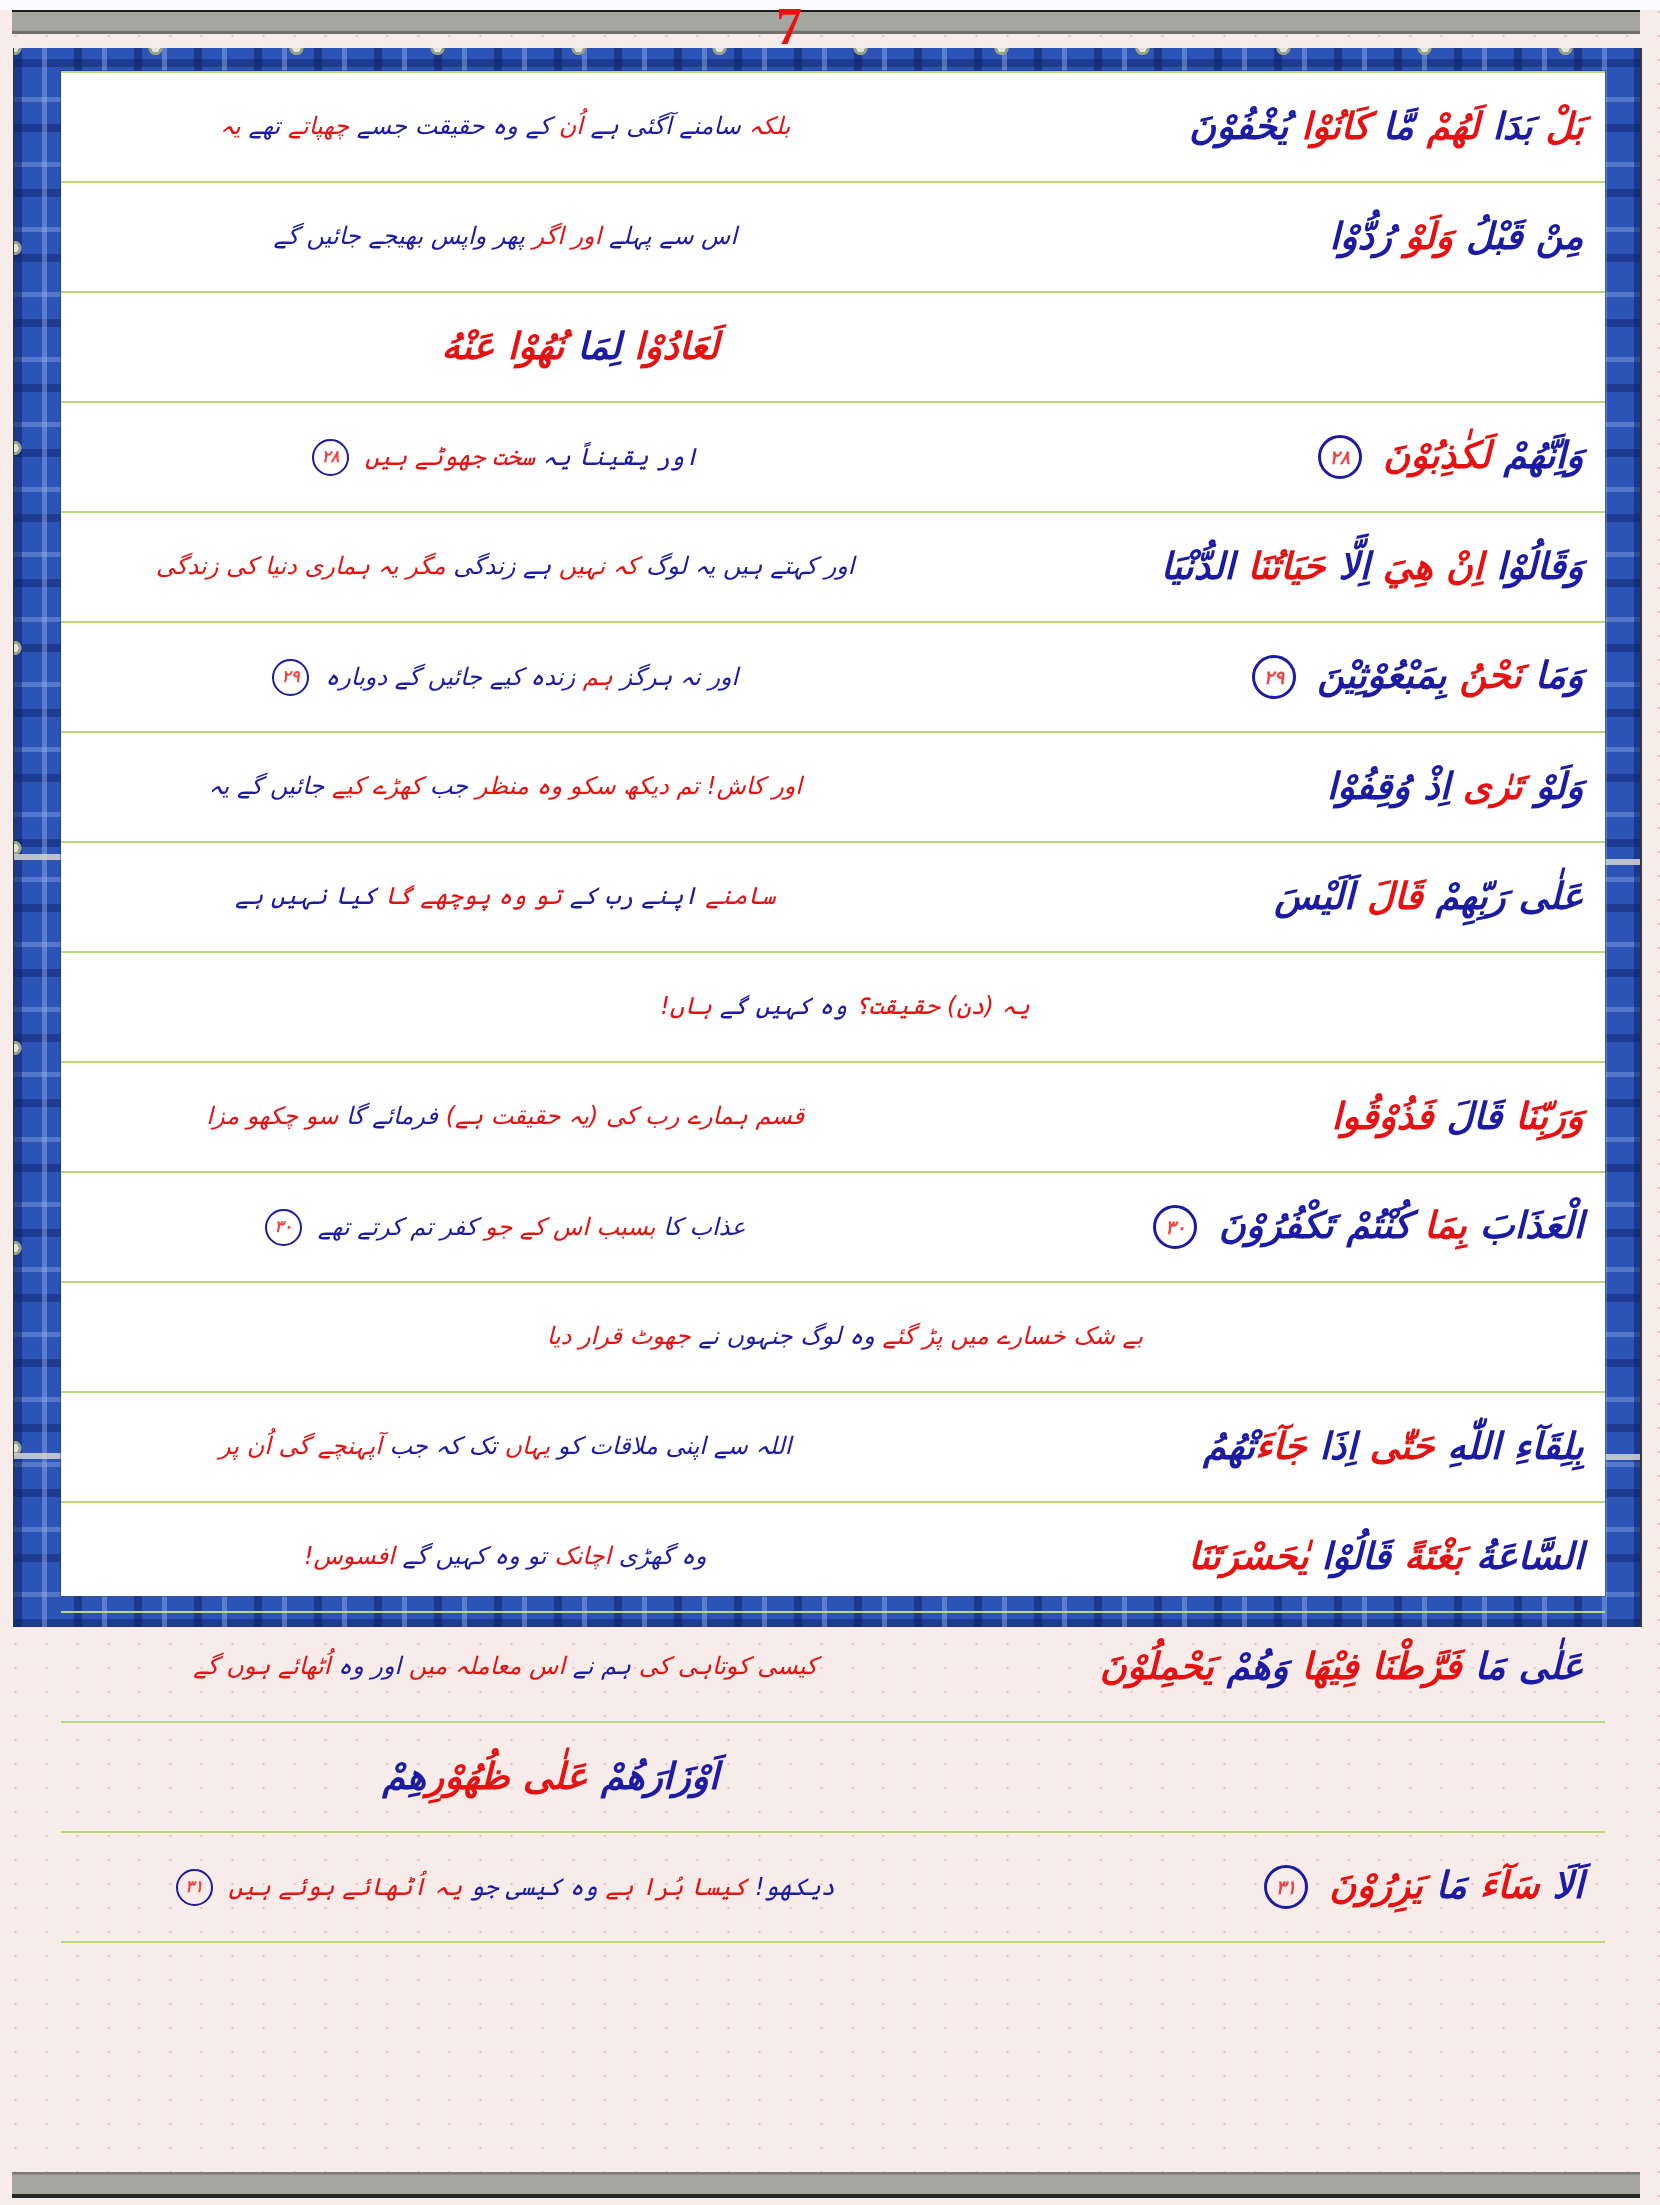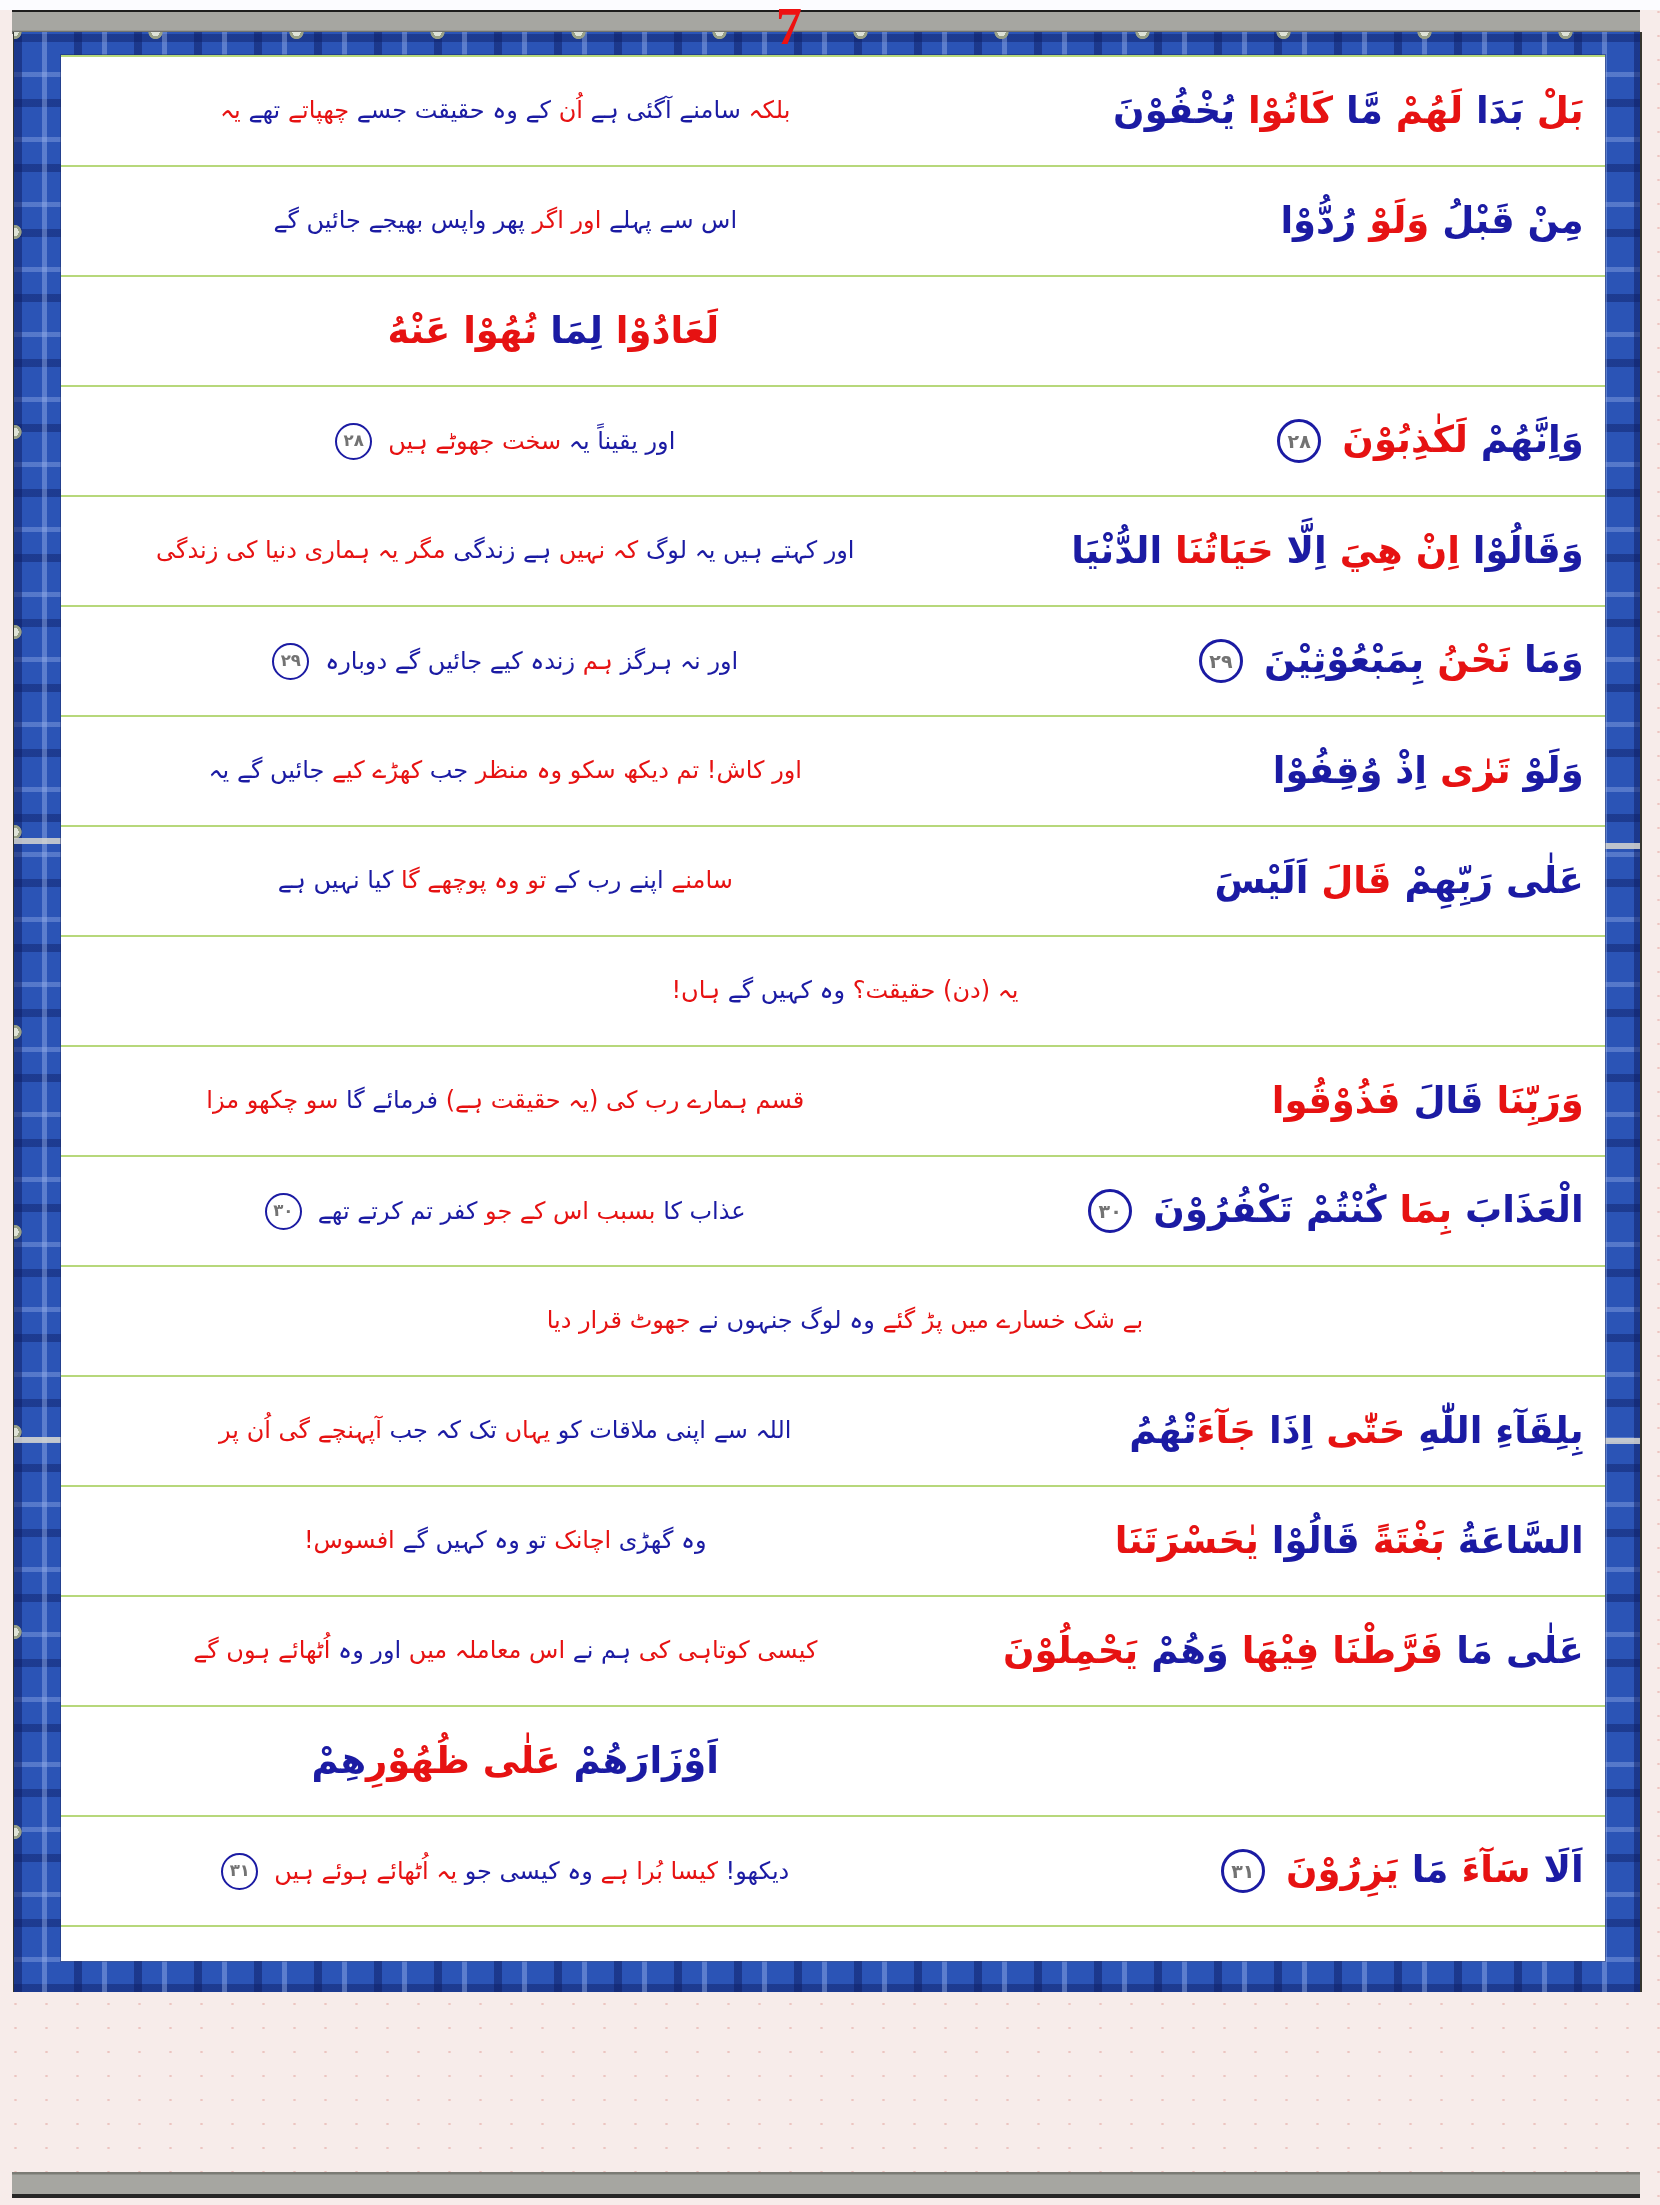--- a/index.html
+++ b/index.html
@@ -13,30 +13,31 @@
   .top-strip{
     position:absolute;left:0;top:0;width:1660px;height:10px;
     background-color:#fcfcff;
     background-image:radial-gradient(rgba(70,90,200,.4) 0.8px, transparent 1.3px);
     background-size:21.6px 5.8px;
   }
   .frame-bar{position:absolute;left:11.7px;width:1628px;background:#a6a6a1;}
   .frame-bar.top{top:10px;height:21.6px;border-top:2.5px solid #1d1d1d;box-shadow:inset 0 -3.3px 0 rgba(70,70,65,.55);}
   .frame-bar.bottom{top:2172px;height:21.6px;border-bottom:4.2px solid #262626;box-shadow:inset 0 2.5px 0 rgba(70,70,65,.45);}
   .ornate{
-    position:absolute;left:13.3px;top:32px;width:1626px;height:1960px;
+    position:absolute;left:13.3px;top:48px;width:1626px;height:1579px;
     background-color:#2b54b6;
     border-left:1.7px solid #35352e;border-right:2.5px solid #35352e;
     background-image:
       radial-gradient(circle, #dfe3d8 0 4.2px, #99a188 4.2px 6.7px, rgba(0,0,0,0) 7.5px),
       radial-gradient(circle, #76c44a 0 6.7px, #3f7a22 6.7px 9.2px, rgba(0,0,0,0) 10px),
       repeating-linear-gradient(90deg, rgba(13,29,99,.5) 0 8.3px, rgba(0,0,0,0) 8.3px 28px, rgba(165,188,240,.4) 28px 33px, rgba(0,0,0,0) 33px 60px),
       repeating-linear-gradient(0deg, rgba(13,29,99,.45) 0 8.3px, rgba(0,0,0,0) 8.3px 30px, rgba(165,188,240,.35) 30px 35px, rgba(0,0,0,0) 35px 65px);
     background-size:141px 200px, 158px 158px, auto, auto;
     background-position:71px 100px, 0 0, 0 0, 0 0;
+    font-style:italic;
   }
   .seam{position:absolute;background:rgba(214,214,208,.85);}
   .seam.l{left:0;width:47px;height:5.8px;}
   .seam.r{right:0;width:35px;height:5.8px;}
   .content{
     position:absolute;left:47px;top:23px;right:35px;bottom:31px;
     background:#ffffff;outline:1.7px solid rgba(28,42,96,.45);
     border-top:2.5px solid #b7d87b;
   }
   .row{
@@ -44,21 +45,21 @@
     display:flex;align-items:center;
   }
   .cell{direction:rtl;box-sizing:border-box;}
   .cell.urdu{flex:1 1 56%;text-align:center;font-size:24px;line-height:1.4;padding:0 11.7px 0 35px;}
   .cell.arabic{flex:0 0 44%;text-align:right;font-size:37px;font-weight:bold;line-height:1.15;padding:0 21.6px 0 8.3px;}
   .seg-red{color:#e61212;}
   .seg-blue{color:#1b1ba3;}
   .vcircle{
     display:inline-flex;align-items:center;justify-content:center;
     width:38px;height:38px;border:3.3px solid #1b1ba3;border-radius:50%;
-    color:#737373;font-size:19px;font-weight:bold;vertical-align:middle;
+    color:#ef4444;font-size:19px;font-weight:bold;vertical-align:middle;
     margin-right:8.3px;line-height:1;
   }
   .vcircle.small{width:33px;height:33px;border-width:2.5px;font-size:16.6px;}
   .page-number{
     position:absolute;left:776px;top:-3.3px;z-index:5;
     color:#ee1111;font-family:"Liberation Serif", serif;
     font-size:52px;font-weight:bold;
   }
 </style>
 </head>

